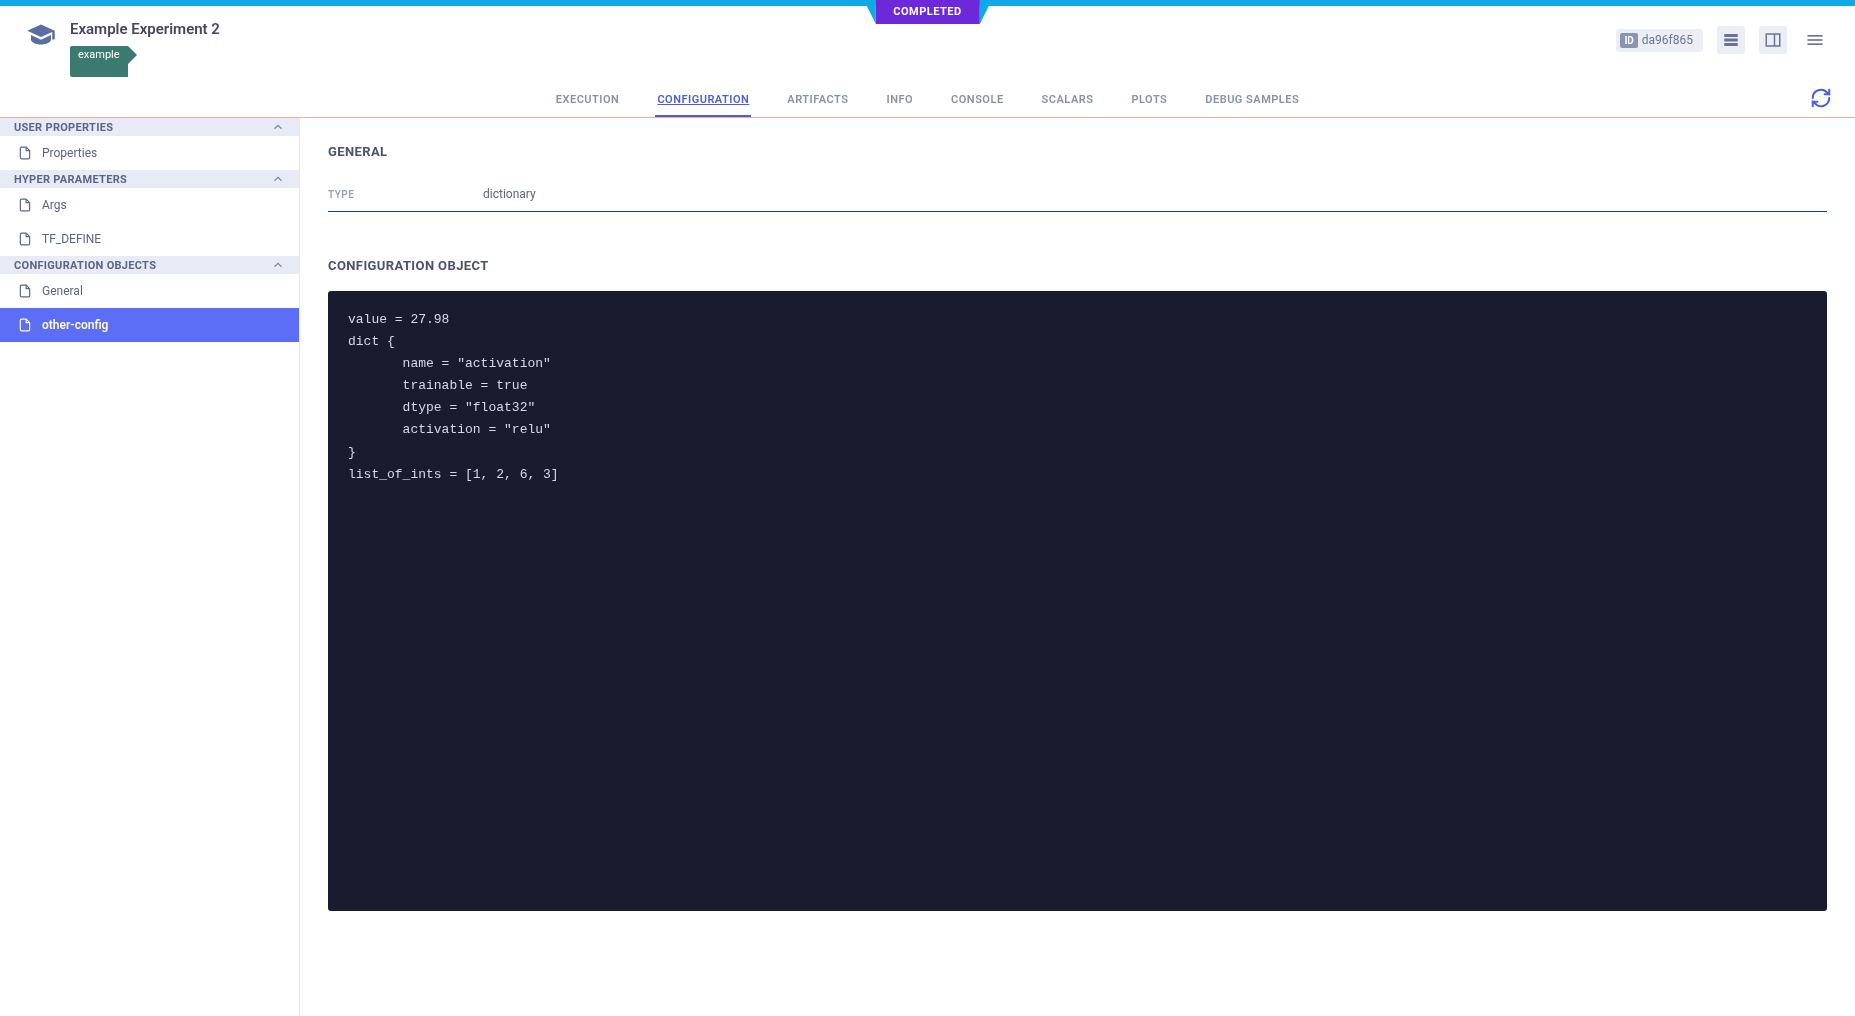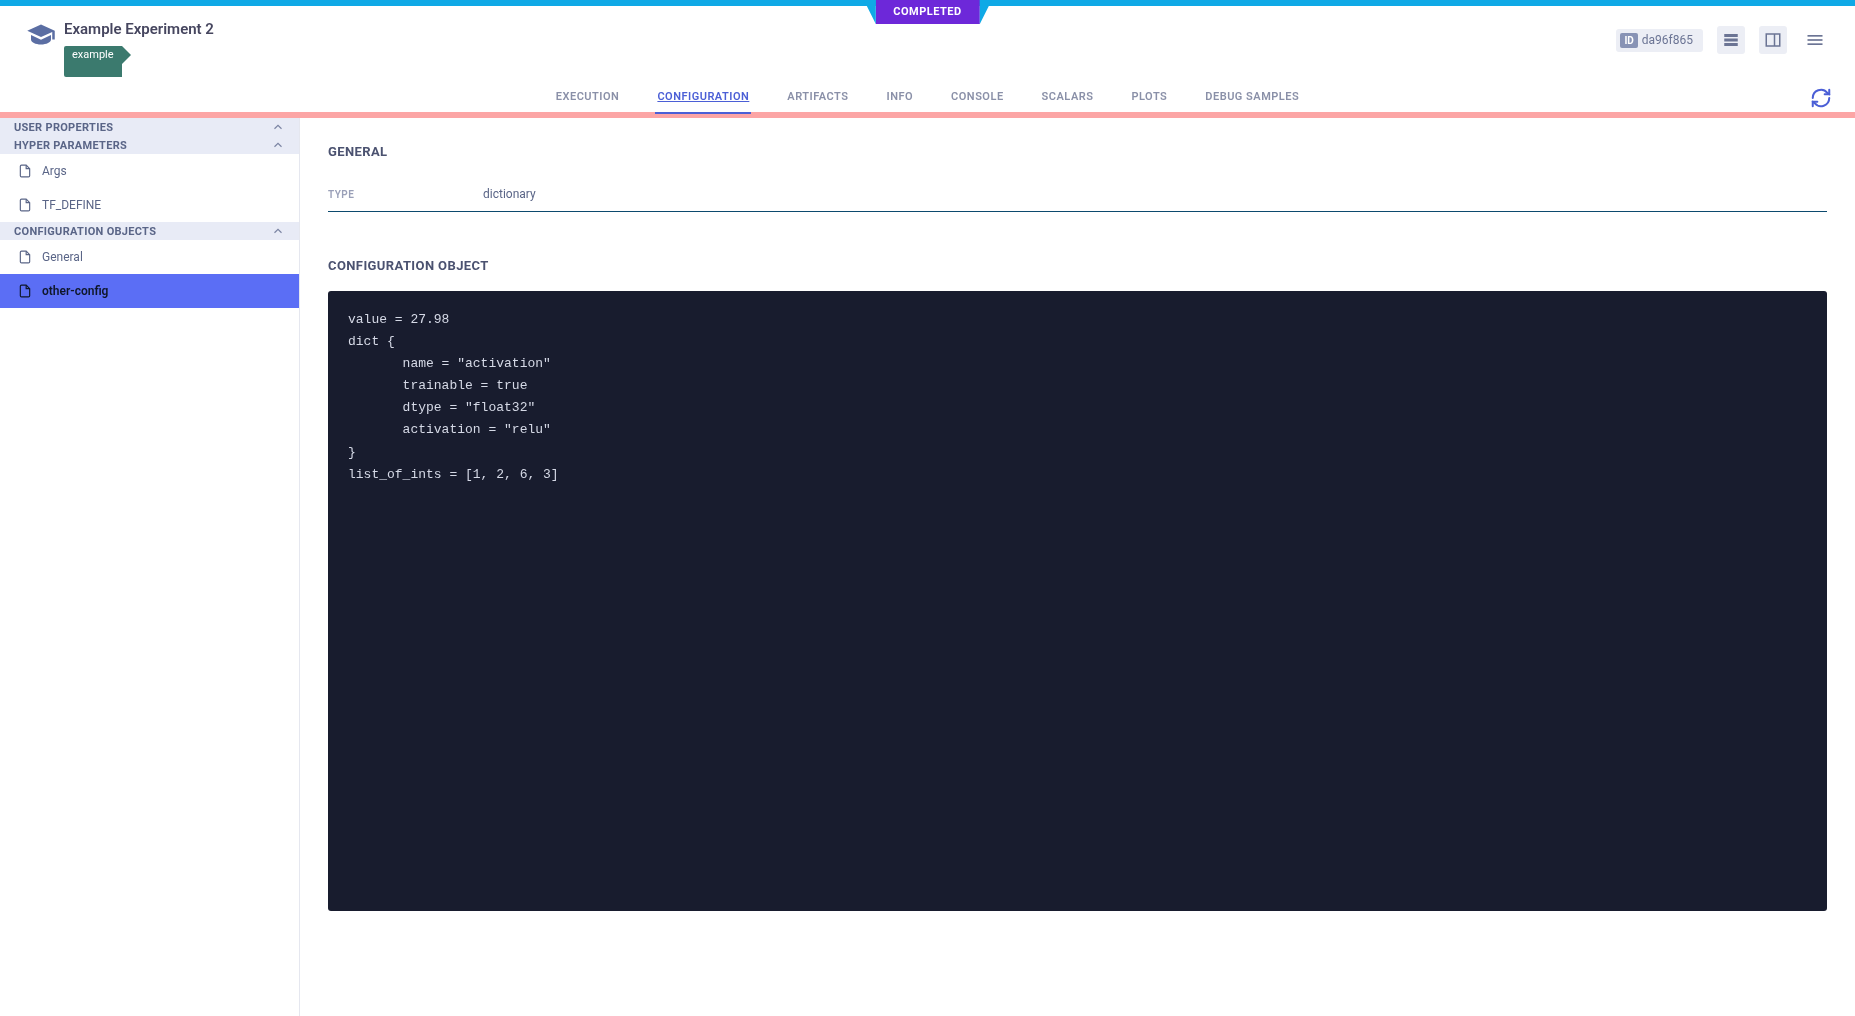--- a/index.html
+++ b/index.html
@@ -48,21 +48,21 @@
   .status-chip::after  { right: -12px; border-right: 12px solid transparent; }
 
   
   .header {
     display: flex;
     align-items: flex-start;
     padding: 14px 26px 0 26px;
     position: relative;
     height: 74px;
   }
-  .header-left { display: flex; align-items: flex-start; gap: 8px; }
+  .header-left { display: flex; align-items: flex-start; gap: 14px; }
   .logo-icon { width: 30px; height: 30px; color: #5b6ea3; flex-shrink:0; margin-top:2px;}
   .title-block { display:flex; flex-direction:column; gap:8px; }
   .exp-title { font-size: 15px; font-weight: 600; color: #46465f; }
   .tag-row { display:flex; }
   .exp-tag {
     background: #3b7a6e;
     color: #ffffff;
     font-size: 11px;
     padding: 2px 8px 16px 8px;
     position: relative;
@@ -105,21 +105,21 @@
     border-radius:3px;
     background:#eceef5;
   }
   .hdr-icon-btn.plain { background:transparent; }
 
   
   .tab-row {
     display:flex;
     align-items:center;
     padding: 0 26px;
-    border-bottom:6px solid #fca5a5;
+    border-bottom:1px solid #fca5a5;
     height:38px;
     position:relative;
   }
   .tabs { display:flex; gap:34px; margin:0 auto; }
   .tab {
     font-size:11px;
     font-weight:600;
     letter-spacing:.5px;
     color:#8a90a8;
     padding: 12px 2px 11px;
@@ -167,21 +167,21 @@
   .side-section-hdr .chev { color:#7b84a3; }
   .side-item {
     display:flex; align-items:center; gap:10px;
     padding:10px 14px 10px 18px;
     font-size:12px;
     color:#5a6587;
     cursor:pointer;
   }
   .side-item.active {
     background:#5b6ef5;
-    color:#0f172a;
+    color:#fef9c3;
     font-weight:600;
   }
   .side-item .file-icon { width:14px; height:14px; flex-shrink:0; }
 
   
   .main {
     flex:1;
     padding: 26px 28px;
     overflow-y:auto;
   }
@@ -300,20 +300,29 @@
   <div class="sidebar">
 
     <div class="side-section-hdr">
       <span>USER PROPERTIES</span>
       <span class="chev">
         <svg viewBox="0 0 24 24" width="14" height="14" fill="none" stroke="currentColor" stroke-width="2">
             <polyline points="6 15 12 9 18 15"></polyline>
           </svg>
       </span>
     </div>
+    <div class="side-item">
+      <span class="file-icon">
+        <svg viewBox="0 0 24 24" width="14" height="14" fill="none" stroke="currentColor" stroke-width="2">
+            <path d="M14 2H6a2 2 0 0 0-2 2v16a2 2 0 0 0 2 2h12a2 2 0 0 0 2-2V8z"></path>
+            <polyline points="14 2 14 8 20 8"></polyline>
+          </svg>
+      </span>
+      <span>Properties</span>
+    </div>
 
     <div class="side-section-hdr">
       <span>HYPER PARAMETERS</span>
       <span class="chev">
         <svg viewBox="0 0 24 24" width="14" height="14" fill="none" stroke="currentColor" stroke-width="2">
             <polyline points="6 15 12 9 18 15"></polyline>
           </svg>
       </span>
     </div>
     <div class="side-item">

